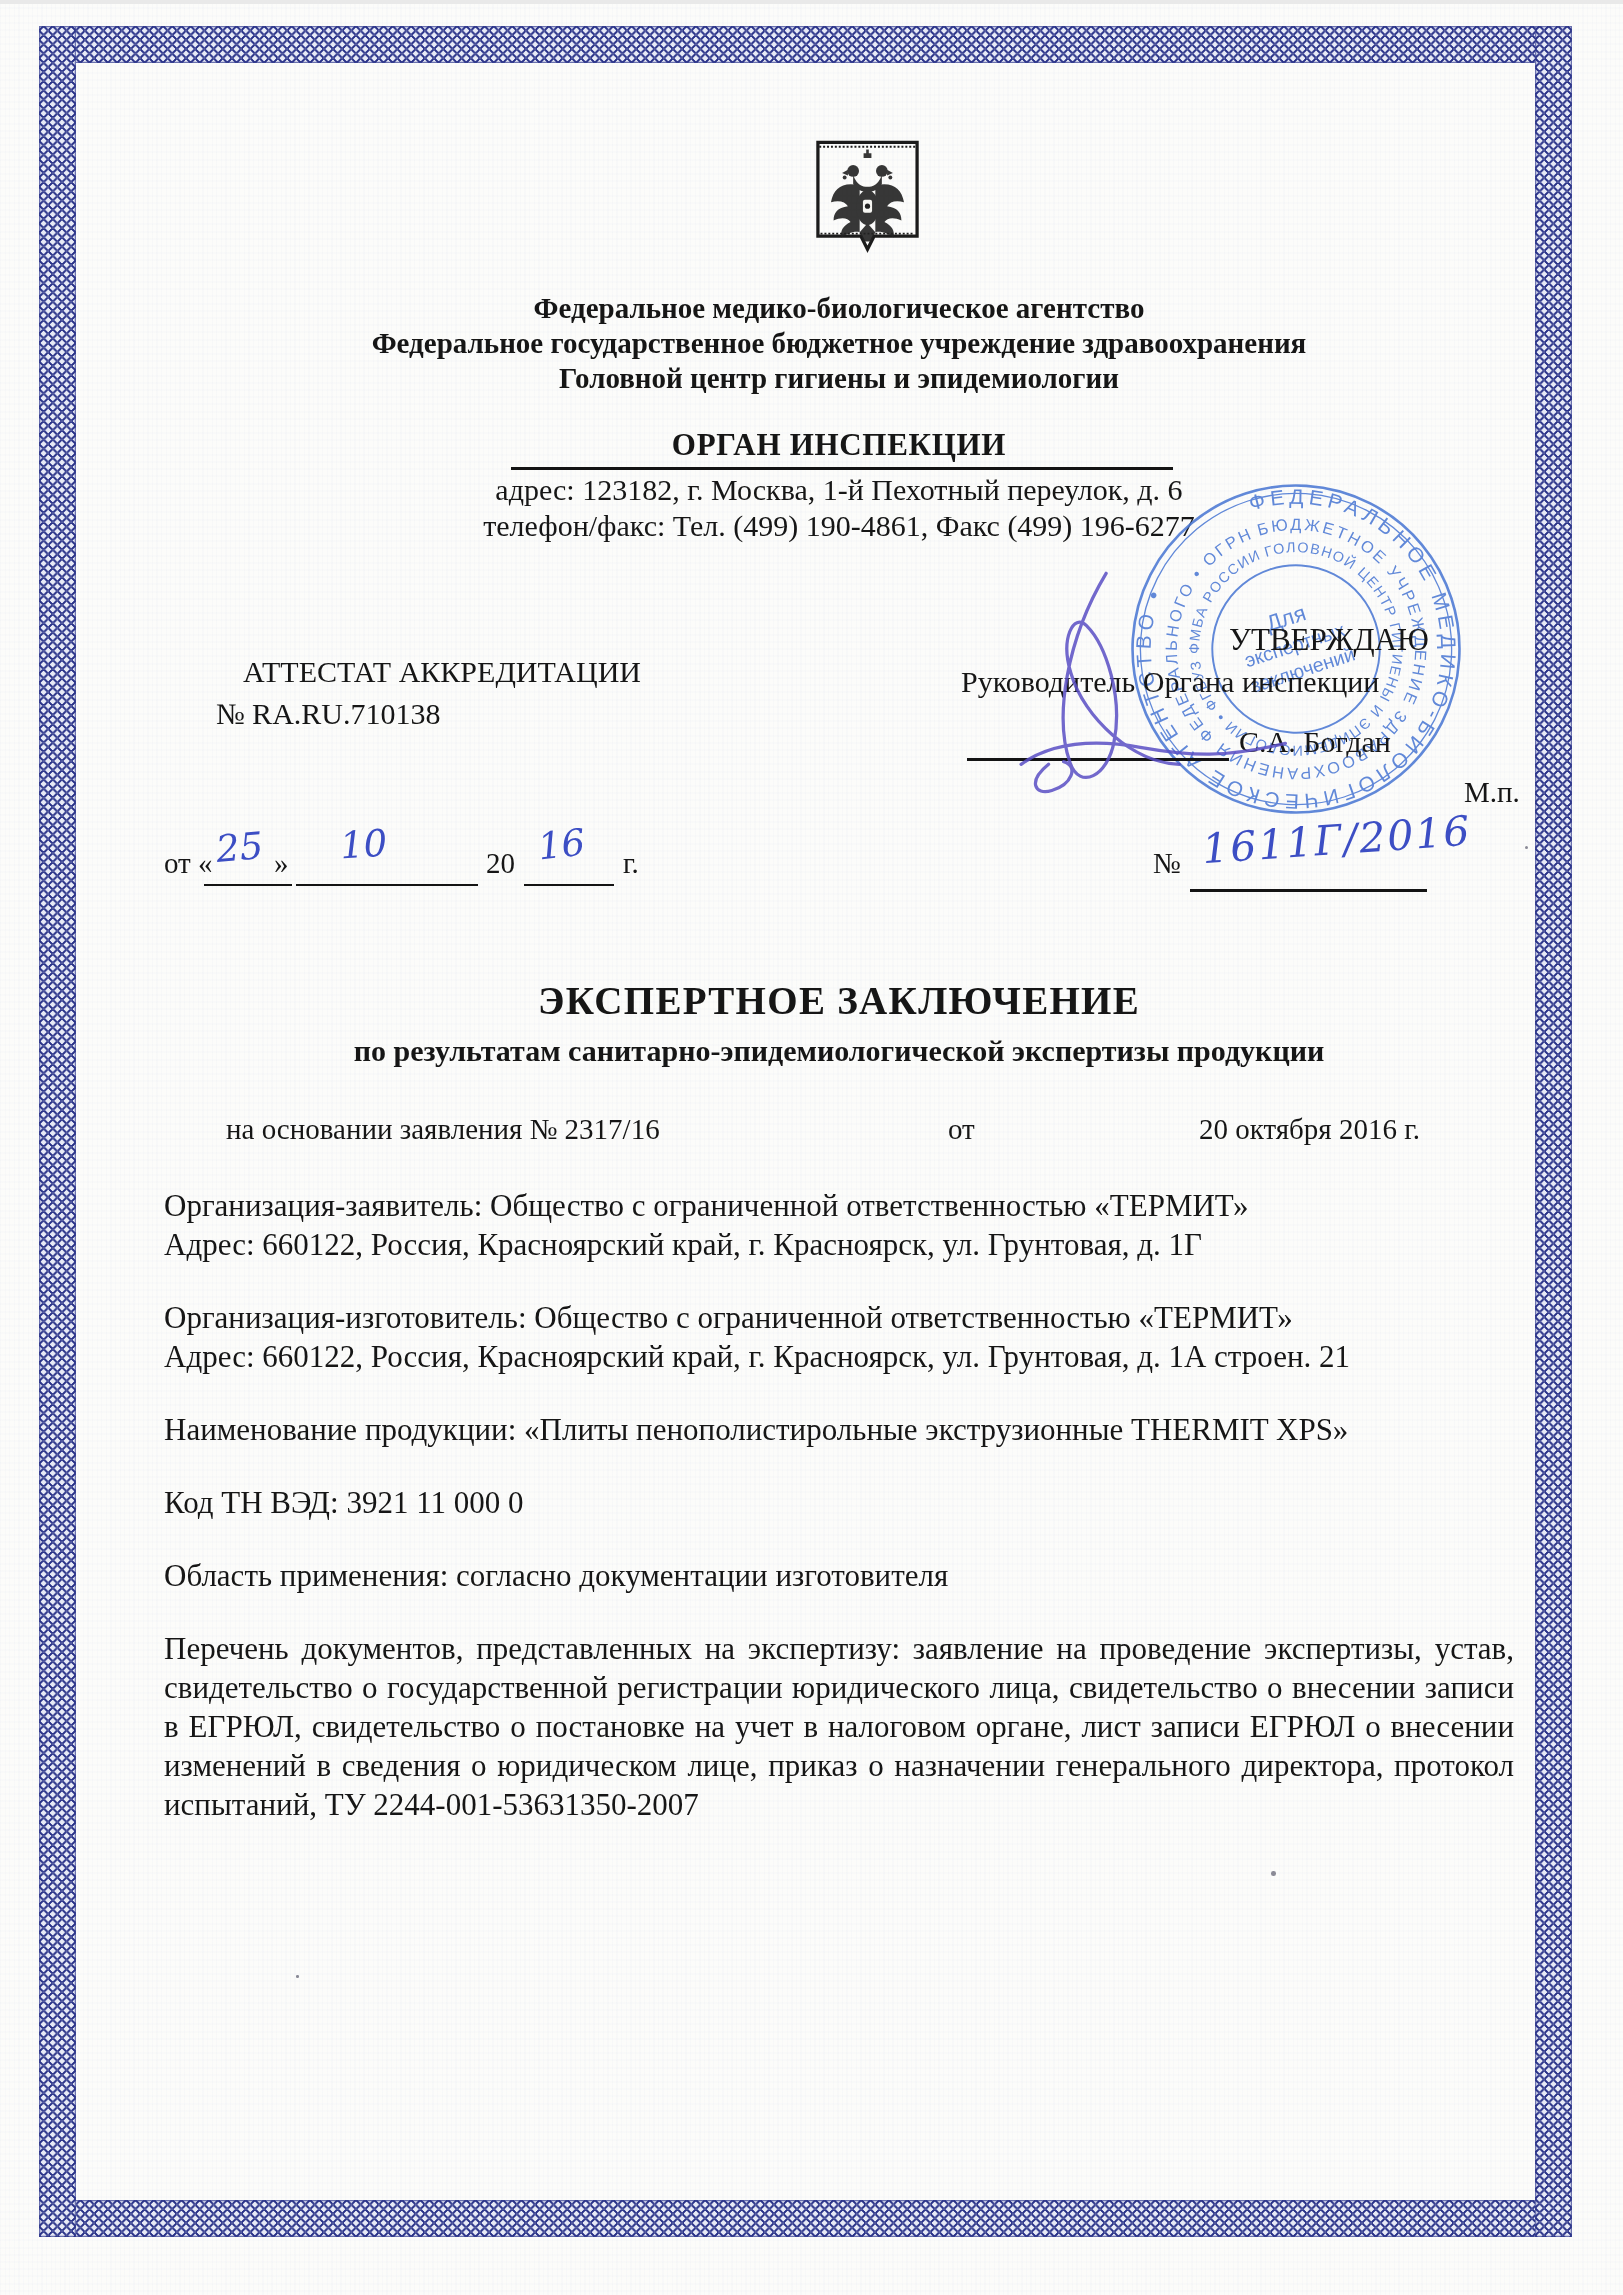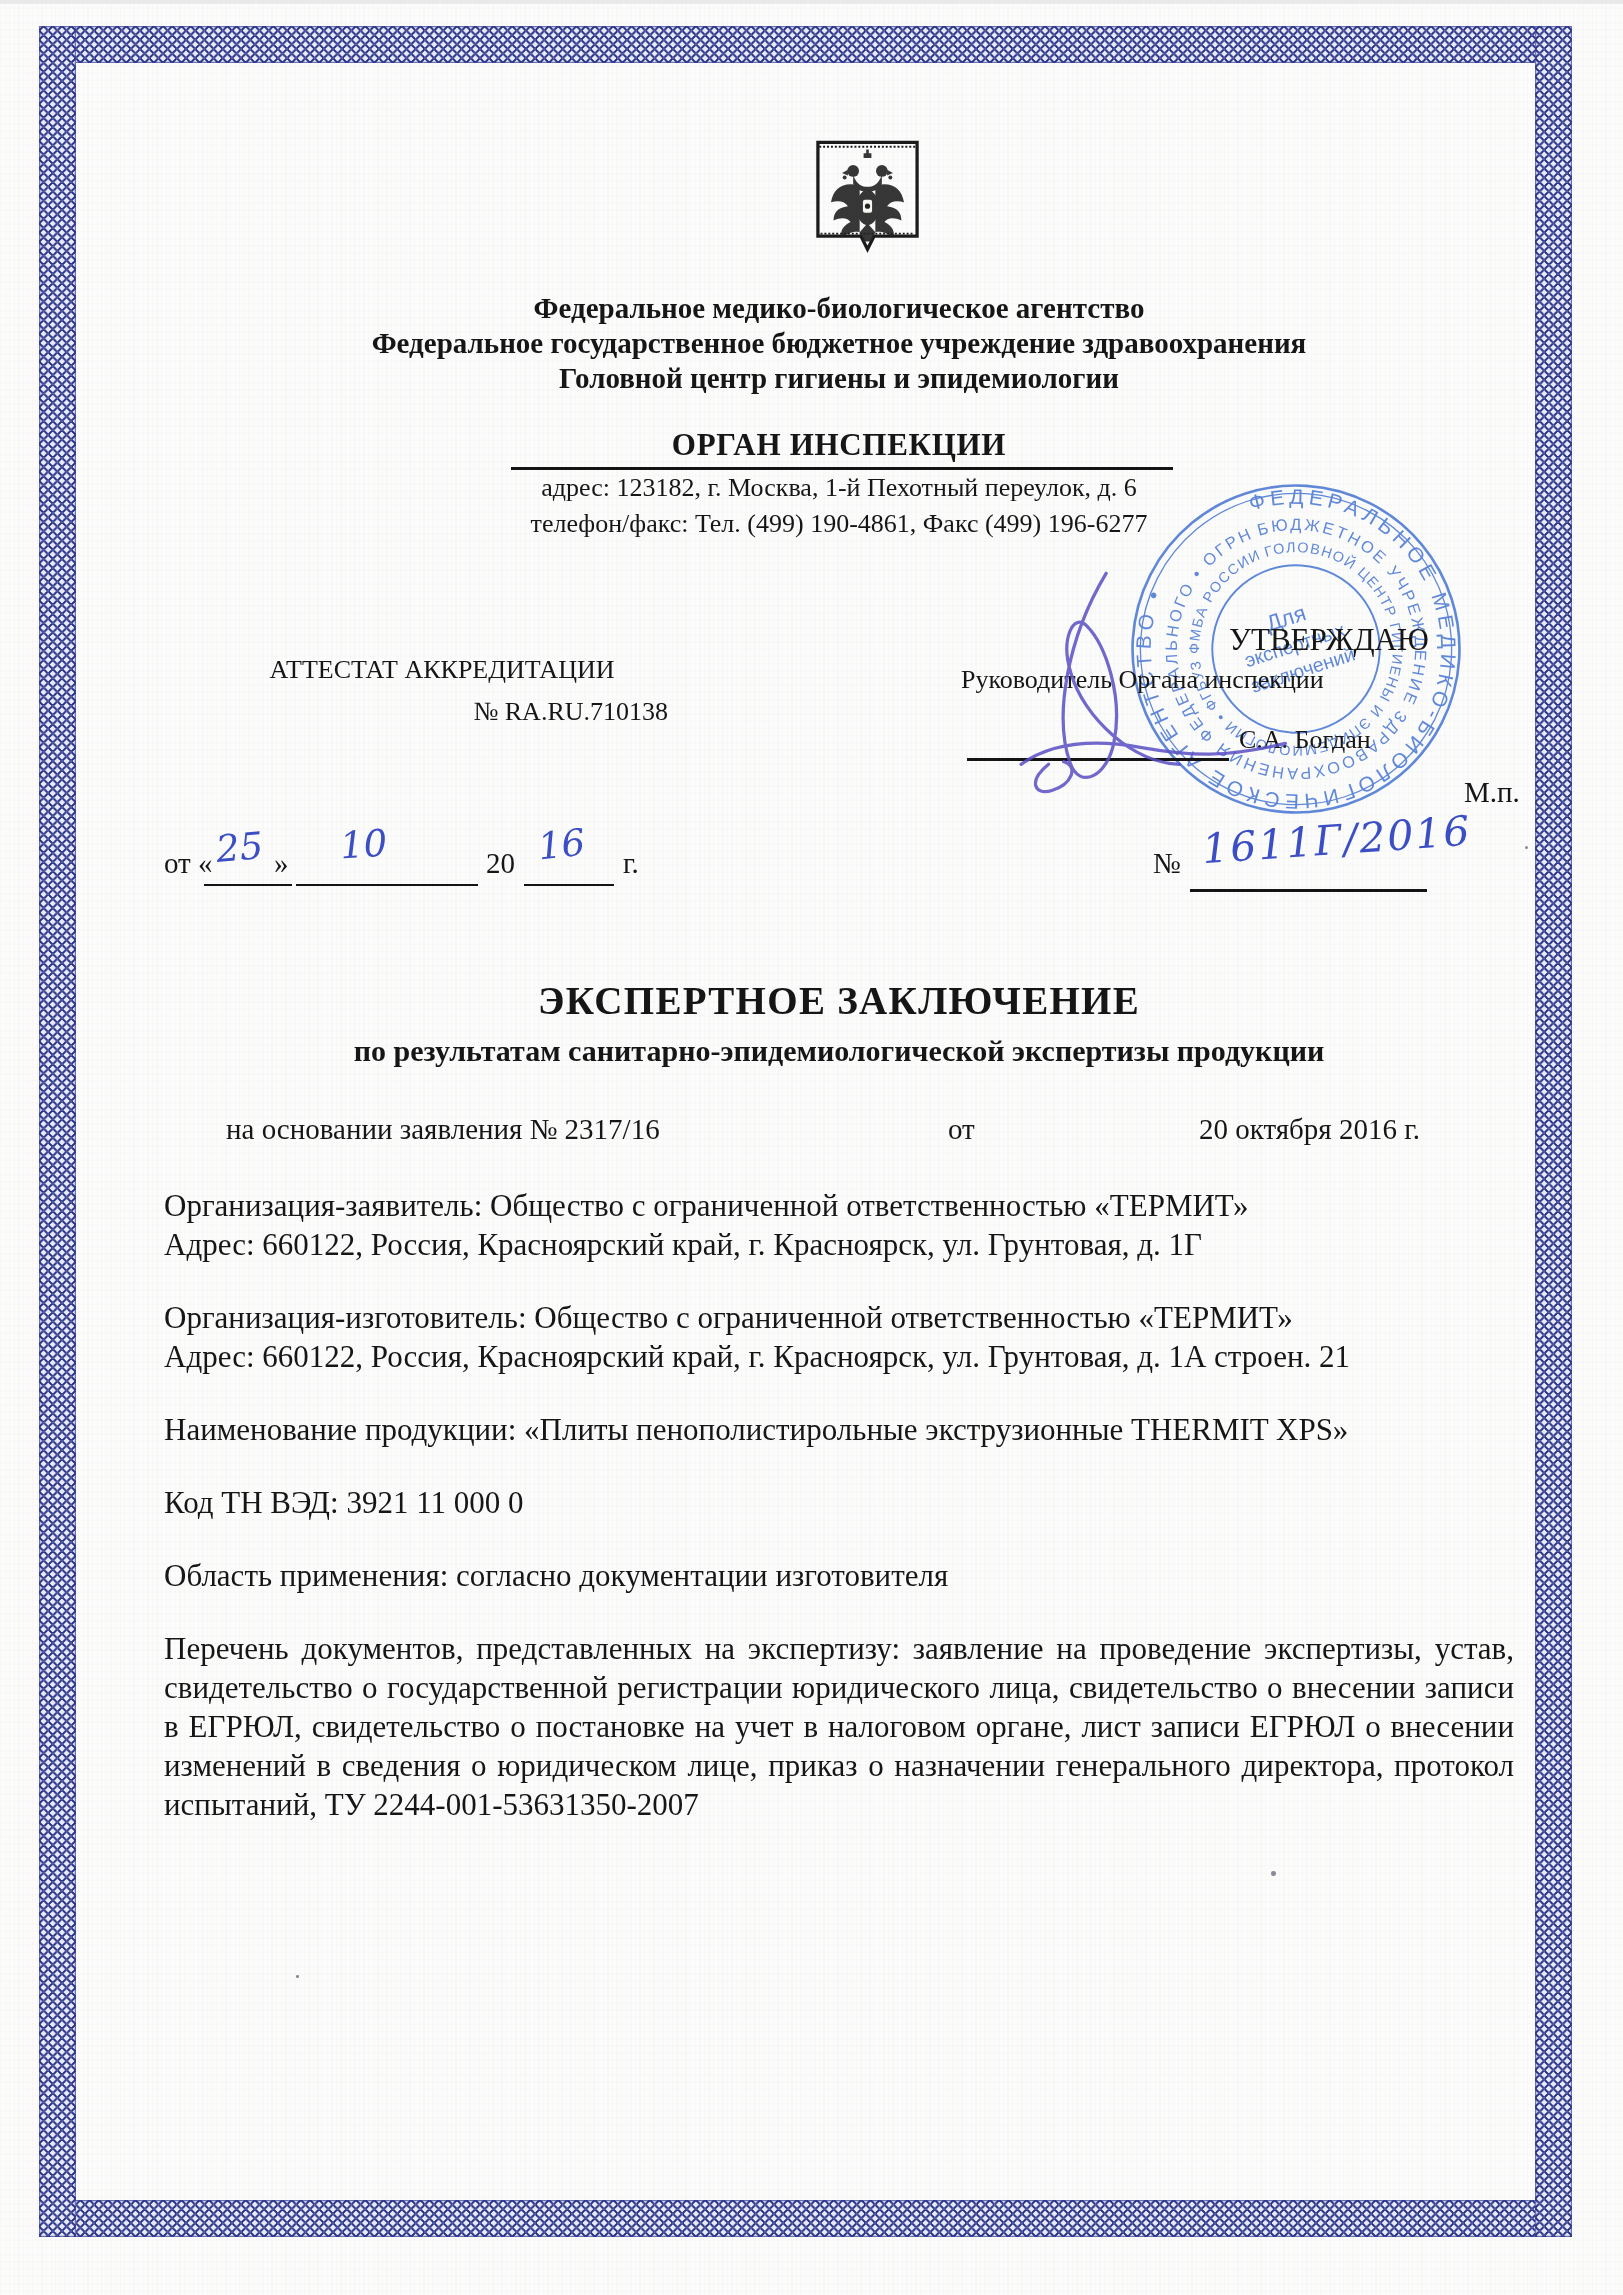--- a/index.html
+++ b/index.html
@@ -27,21 +27,21 @@
   .b-top   {left:39px;right:51px;top:22px;height:37px;}
   .b-bottom{left:39px;right:51px;bottom:62px;height:37px;}
   .b-left  {left:39px;top:22px;bottom:62px;width:37px;}
   .b-right {right:51px;top:22px;bottom:62px;width:37px;}
 
   .abs{position:absolute;}
   .ctr{left:164px;width:1350px;text-align:center;}
   .hdr{font-weight:bold;font-size:29px;line-height:35px;}
   .orgtitle{font-weight:bold;font-size:31px;letter-spacing:0.7px;}
   .plain44{font-size:29px;}
-  .plain46{font-size:26px;}
+  .plain46{font-size:30px;}
   .rule{position:absolute;background:#141414;}
   .doc-title{font-weight:bold;font-size:39px;letter-spacing:1.3px;}
   .doc-sub{font-weight:bold;font-size:30px;}
   .hw{font-family:"DejaVu Serif", serif;font-style:italic;color:#3c4ec4;}
   .body-flow{left:164px;width:1350px;top:1182px;font-size:31px;line-height:39px;}
   .body-flow p{margin:0 0 34px 0;white-space:pre-line;}
   .body-flow p.just{white-space:normal;text-align:justify;}
   .body-flow p.lastgap{margin-top:41px;}
   .body-flow b{font-weight:normal;}
   .speck{position:absolute;border-radius:50%;background:#8a8a96;}
@@ -109,21 +109,21 @@
           <textPath href="#ringC">ГОЛОВНОЙ ЦЕНТР ГИГИЕНЫ И ЭПИДЕМИОЛОГИИ  •  ФГБУЗ ФМБА РОССИИ</textPath>
         </text>
         <text x="260" y="222" font-size="34" text-anchor="middle">Для</text>
         <text x="260" y="264" font-size="30" text-anchor="middle">экспертных</text>
         <text x="260" y="304" font-size="30" text-anchor="middle">заключений</text>
       </g>
     </g>
   </svg>
 
   <div class="abs plain46" style="left:216px;top:651px;width:452px;text-align:center">АТТЕСТАТ АККРЕДИТАЦИИ</div>
-  <div class="abs plain46" style="left:216px;top:693px;width:452px;text-align:right">№ RA.RU.710138</div>
+  <div class="abs plain46" style="left:216px;top:693px;width:452px;text-align:left">№ RA.RU.710138</div>
 
   <div class="abs" style="left:1229px;top:618px;font-size:31px">УТВЕРЖДАЮ</div>
   <div class="abs plain46" style="left:961px;top:661px">Руководитель Органа инспекции</div>
   <div class="rule" style="left:967px;top:754px;width:262px;height:2.6px"></div>
   <div class="abs plain46" style="left:1239px;top:721px">С.А. Богдан</div>
   <div class="abs plain44" style="left:1464px;top:772px">М.п.</div>
 
   <svg class="abs" style="left:1008px;top:543px" width="314" height="275" viewBox="0 0 480 420">
     <g fill="none" stroke="#5a4fc5" stroke-width="5" stroke-linecap="round" opacity="0.85">
       <path d="M150,40 C90,140 70,260 95,330 C110,372 152,350 162,298 C176,230 150,150 120,120 C100,100 80,140 96,192 C116,262 192,330 262,332"></path>

